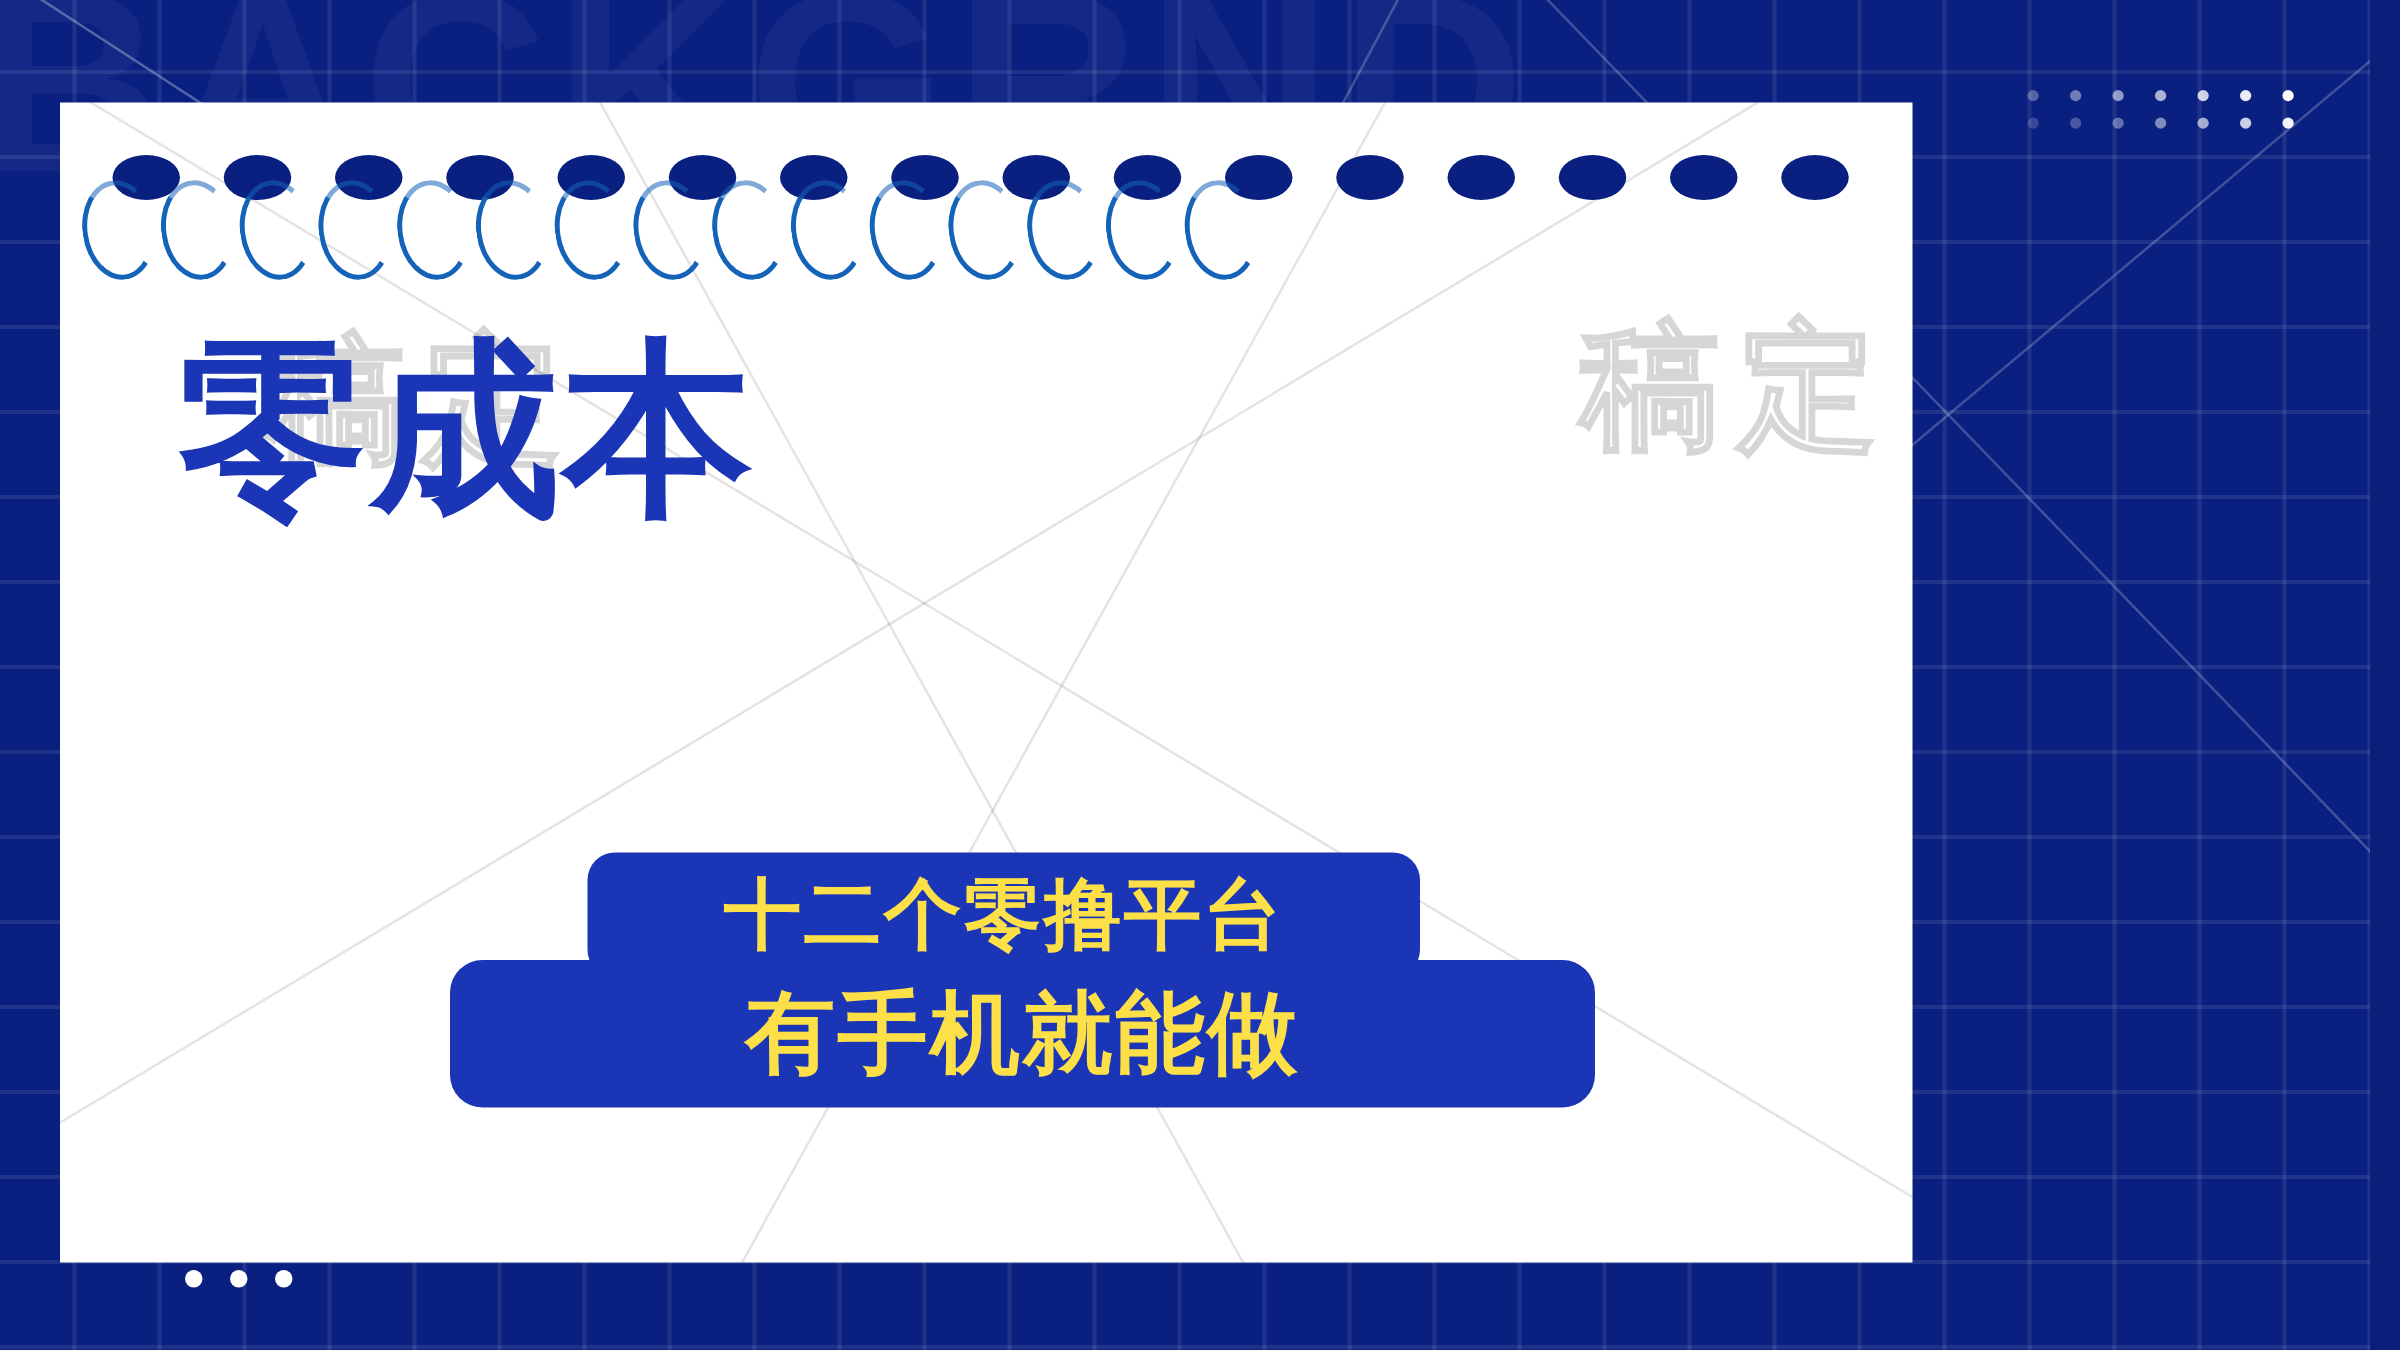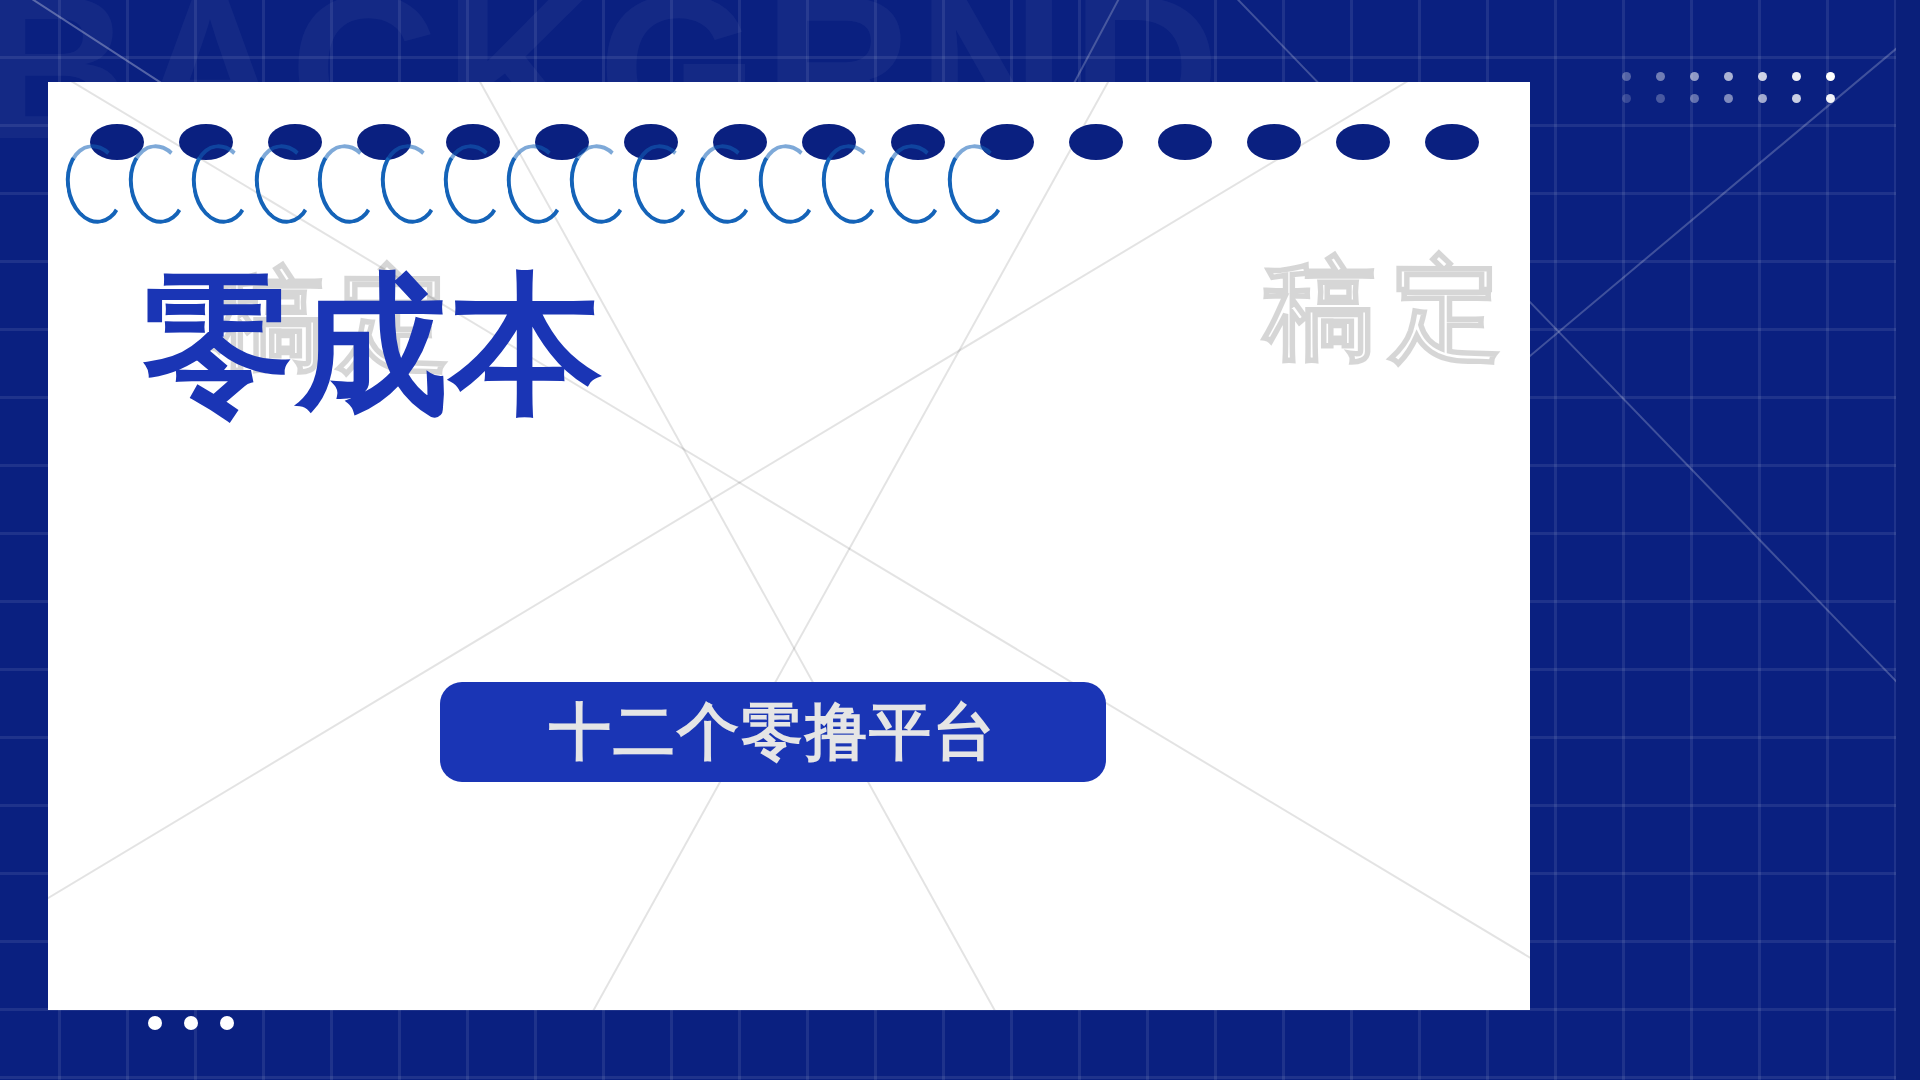--- a/index.html
+++ b/index.html
@@ -152,27 +152,28 @@
     white-space: nowrap;
     display: flex;
     align-items: flex-end;
   }
   .headline .h-gap { display: inline-block; width: 66px; }
 
   
   .badge {
     position: absolute;
     background: #1a35b5;
-    color: #e5e5e5;
+    color: #fde047;
     font-weight: bold;
     display: flex;
     align-items: center;
     justify-content: center;
     letter-spacing: 2px;
     white-space: nowrap;
+    margin-left: 30px;
   }
   .badge-1 {
     left: 392px;
     top: 600px;
     width: 666px;
     height: 100px;
     border-radius: 22px;
     font-size: 62px;
   }
   .badge-2 {
@@ -276,20 +277,23 @@
     </div>
 
     <div class="headline">
       <span>零成本</span>
       <span class="h-gap"></span>
     </div>
 
     <div class="badge badge-1">
       <span>十二个零撸平台</span>
     </div>
+    <div class="badge badge-2">
+      <span>有手机就能做</span>
+    </div>
 
   </div>
 
   <div class="bottom-dots">
     <span></span>
     <span></span>
     <span></span>
   </div>
 
 </div>

